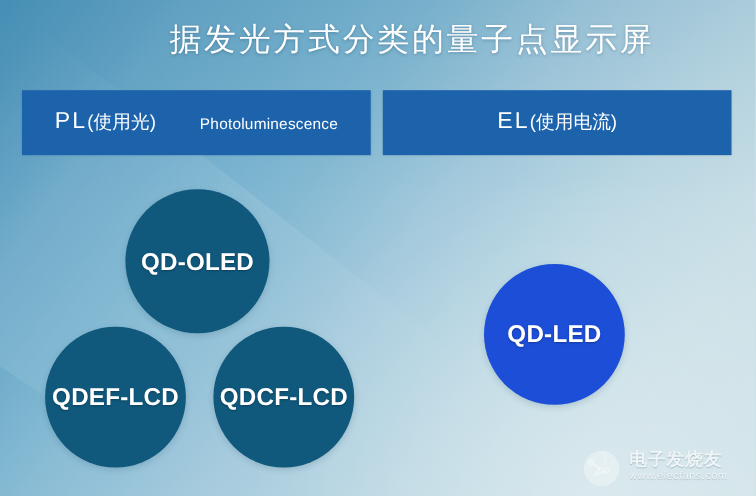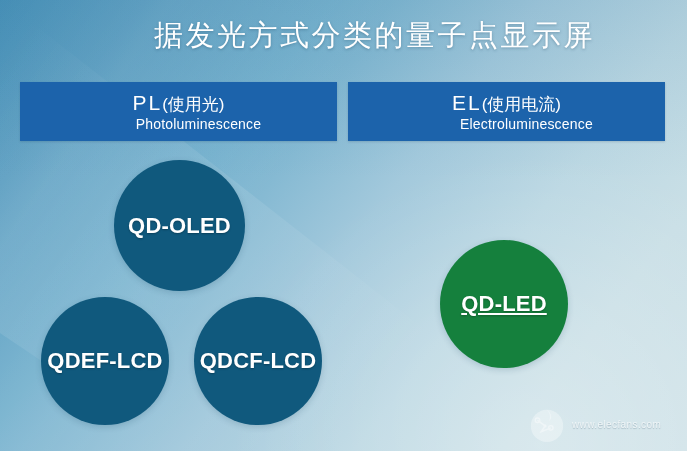--- a/index.html
+++ b/index.html
@@ -83,21 +83,21 @@
   }
 
   
   .cat-bar {
     position: absolute;
     top: 82px;
     width: 317px;
     height: 59px;
     background: #1c63ab;
     display: flex;
-    flex-direction: column;
+    flex-direction: row;
     align-items: center;
     justify-content: center;
     box-shadow: 0 1px 2px rgba(20,50,80,0.18);
   }
   .cat-bar.left  { left: 20px; }
   .cat-bar.right { left: 348px; text-align: center; }
   .cat-line1 {
     color: #ffffff;
     line-height: 1;
     margin-bottom: 4px;
@@ -130,23 +130,23 @@
     justify-content: center;
     color: #ffffff;
     font-size: 22px;
     font-weight: 700;
     letter-spacing: 0.2px;
     white-space: nowrap;
     text-shadow: 0 1px 2px rgba(0,0,0,0.28);
     box-shadow: 0 2px 6px rgba(18,60,90,0.18);
   }
   .bubble.teal { background: #10597d; }
-  .bubble.navy { background: #15803d; text-decoration: underline; }
-
-  #bubble-qdoled   { left: 114px; top: 160px; width: 131px; height: 131px; }
+  .bubble.navy { background: #1d4ed8; }
+
+  #bubble-qdoled   { left: 114px; top: 172px; width: 131px; height: 131px; }
   #bubble-qdeflcd  { left:  41px; top: 297px; width: 128px; height: 128px; }
   #bubble-qdcflcd  { left: 194px; top: 297px; width: 128px; height: 128px; }
   #bubble-qdled    { left: 440px; top: 240px; width: 128px; height: 128px; }
 
   
   .watermark {
     position: absolute;
     left: 528px;
     top: 404px;
     width: 152px;
@@ -200,38 +200,38 @@
     <div class="cat-line1">
       <span class="cat-abbr">PL</span><span class="cat-zh">(使用光)</span>
     </div>
     <div class="cat-line2">Photoluminescence</div>
   </div>
 
   <div class="cat-bar right">
     <div class="cat-line1">
       <span class="cat-abbr">EL</span><span class="cat-zh">(使用电流)</span>
     </div>
-    <div class="cat-line2">Electroluminescence</div>
   </div>
 
   <div id="bubble-qdoled" class="bubble teal">QD-OLED</div>
 
   <div id="bubble-qdcflcd" class="bubble teal">QDCF-LCD</div>
 
   <div id="bubble-qdeflcd" class="bubble teal">QDEF-LCD</div>
 
   <div id="bubble-qdled" class="bubble navy">QD-LED</div>
 
   <div class="watermark">
     <svg class="wm-logo" viewBox="0 0 40 40">
       <circle cx="20" cy="21" r="17" fill="#ffffff" fill-opacity="0.55"></circle>
       <path d="M20 4 C25 8 26 13 22 16 C25 10 22 7 20 4 Z" fill="#ffffff" fill-opacity="0.75"></path>
       <path d="M10 15 L18 21 L14 27 L24 23" stroke="#ffffff" stroke-opacity="0.95" stroke-width="1.6" fill="none"></path>
       <circle cx="10" cy="15" r="2.4" fill="none" stroke="#ffffff" stroke-opacity="0.95" stroke-width="1.4"></circle>
       <circle cx="24" cy="23" r="2.4" fill="none" stroke="#ffffff" stroke-opacity="0.95" stroke-width="1.4"></circle>
       <circle cx="18" cy="21" r="1.5" fill="#ffffff" fill-opacity="0.95"></circle>
     </svg>
     <div class="wm-text">
+      <div class="wm-cn">电子发烧友</div>
       <div class="wm-url">www.elecfans.com</div>
     </div>
   </div>
 
 </div>
 
 </body></html>

